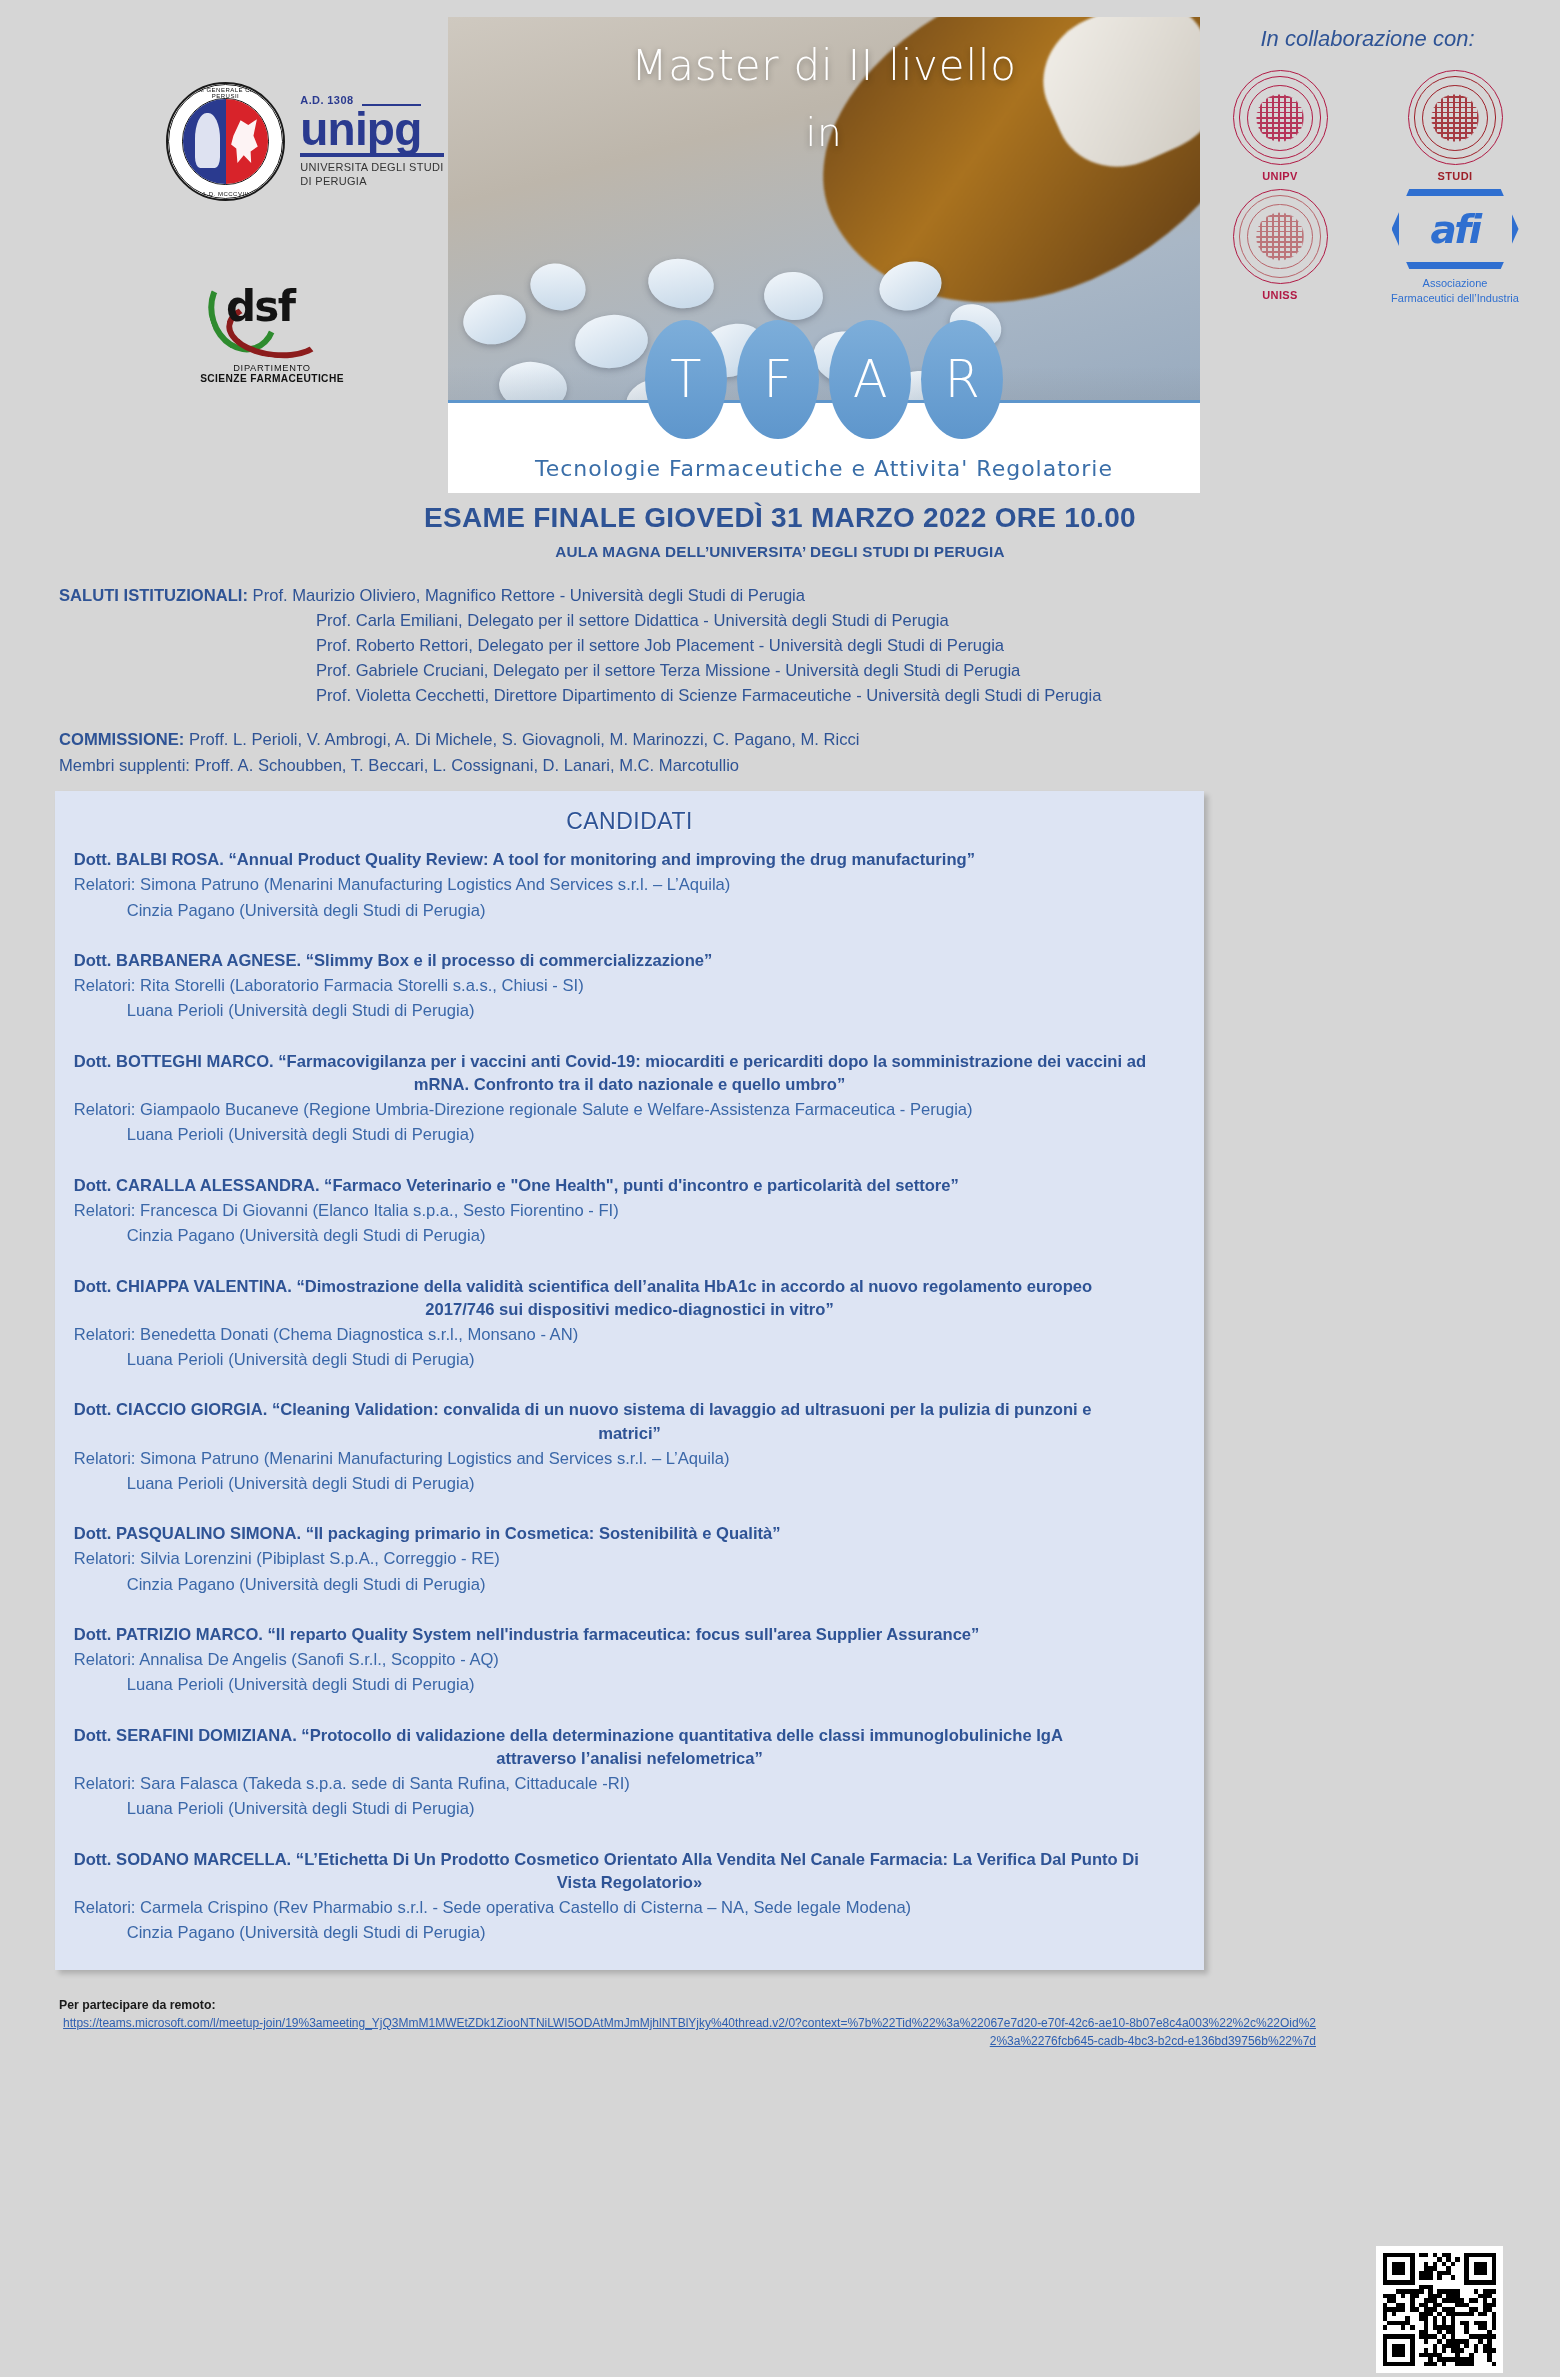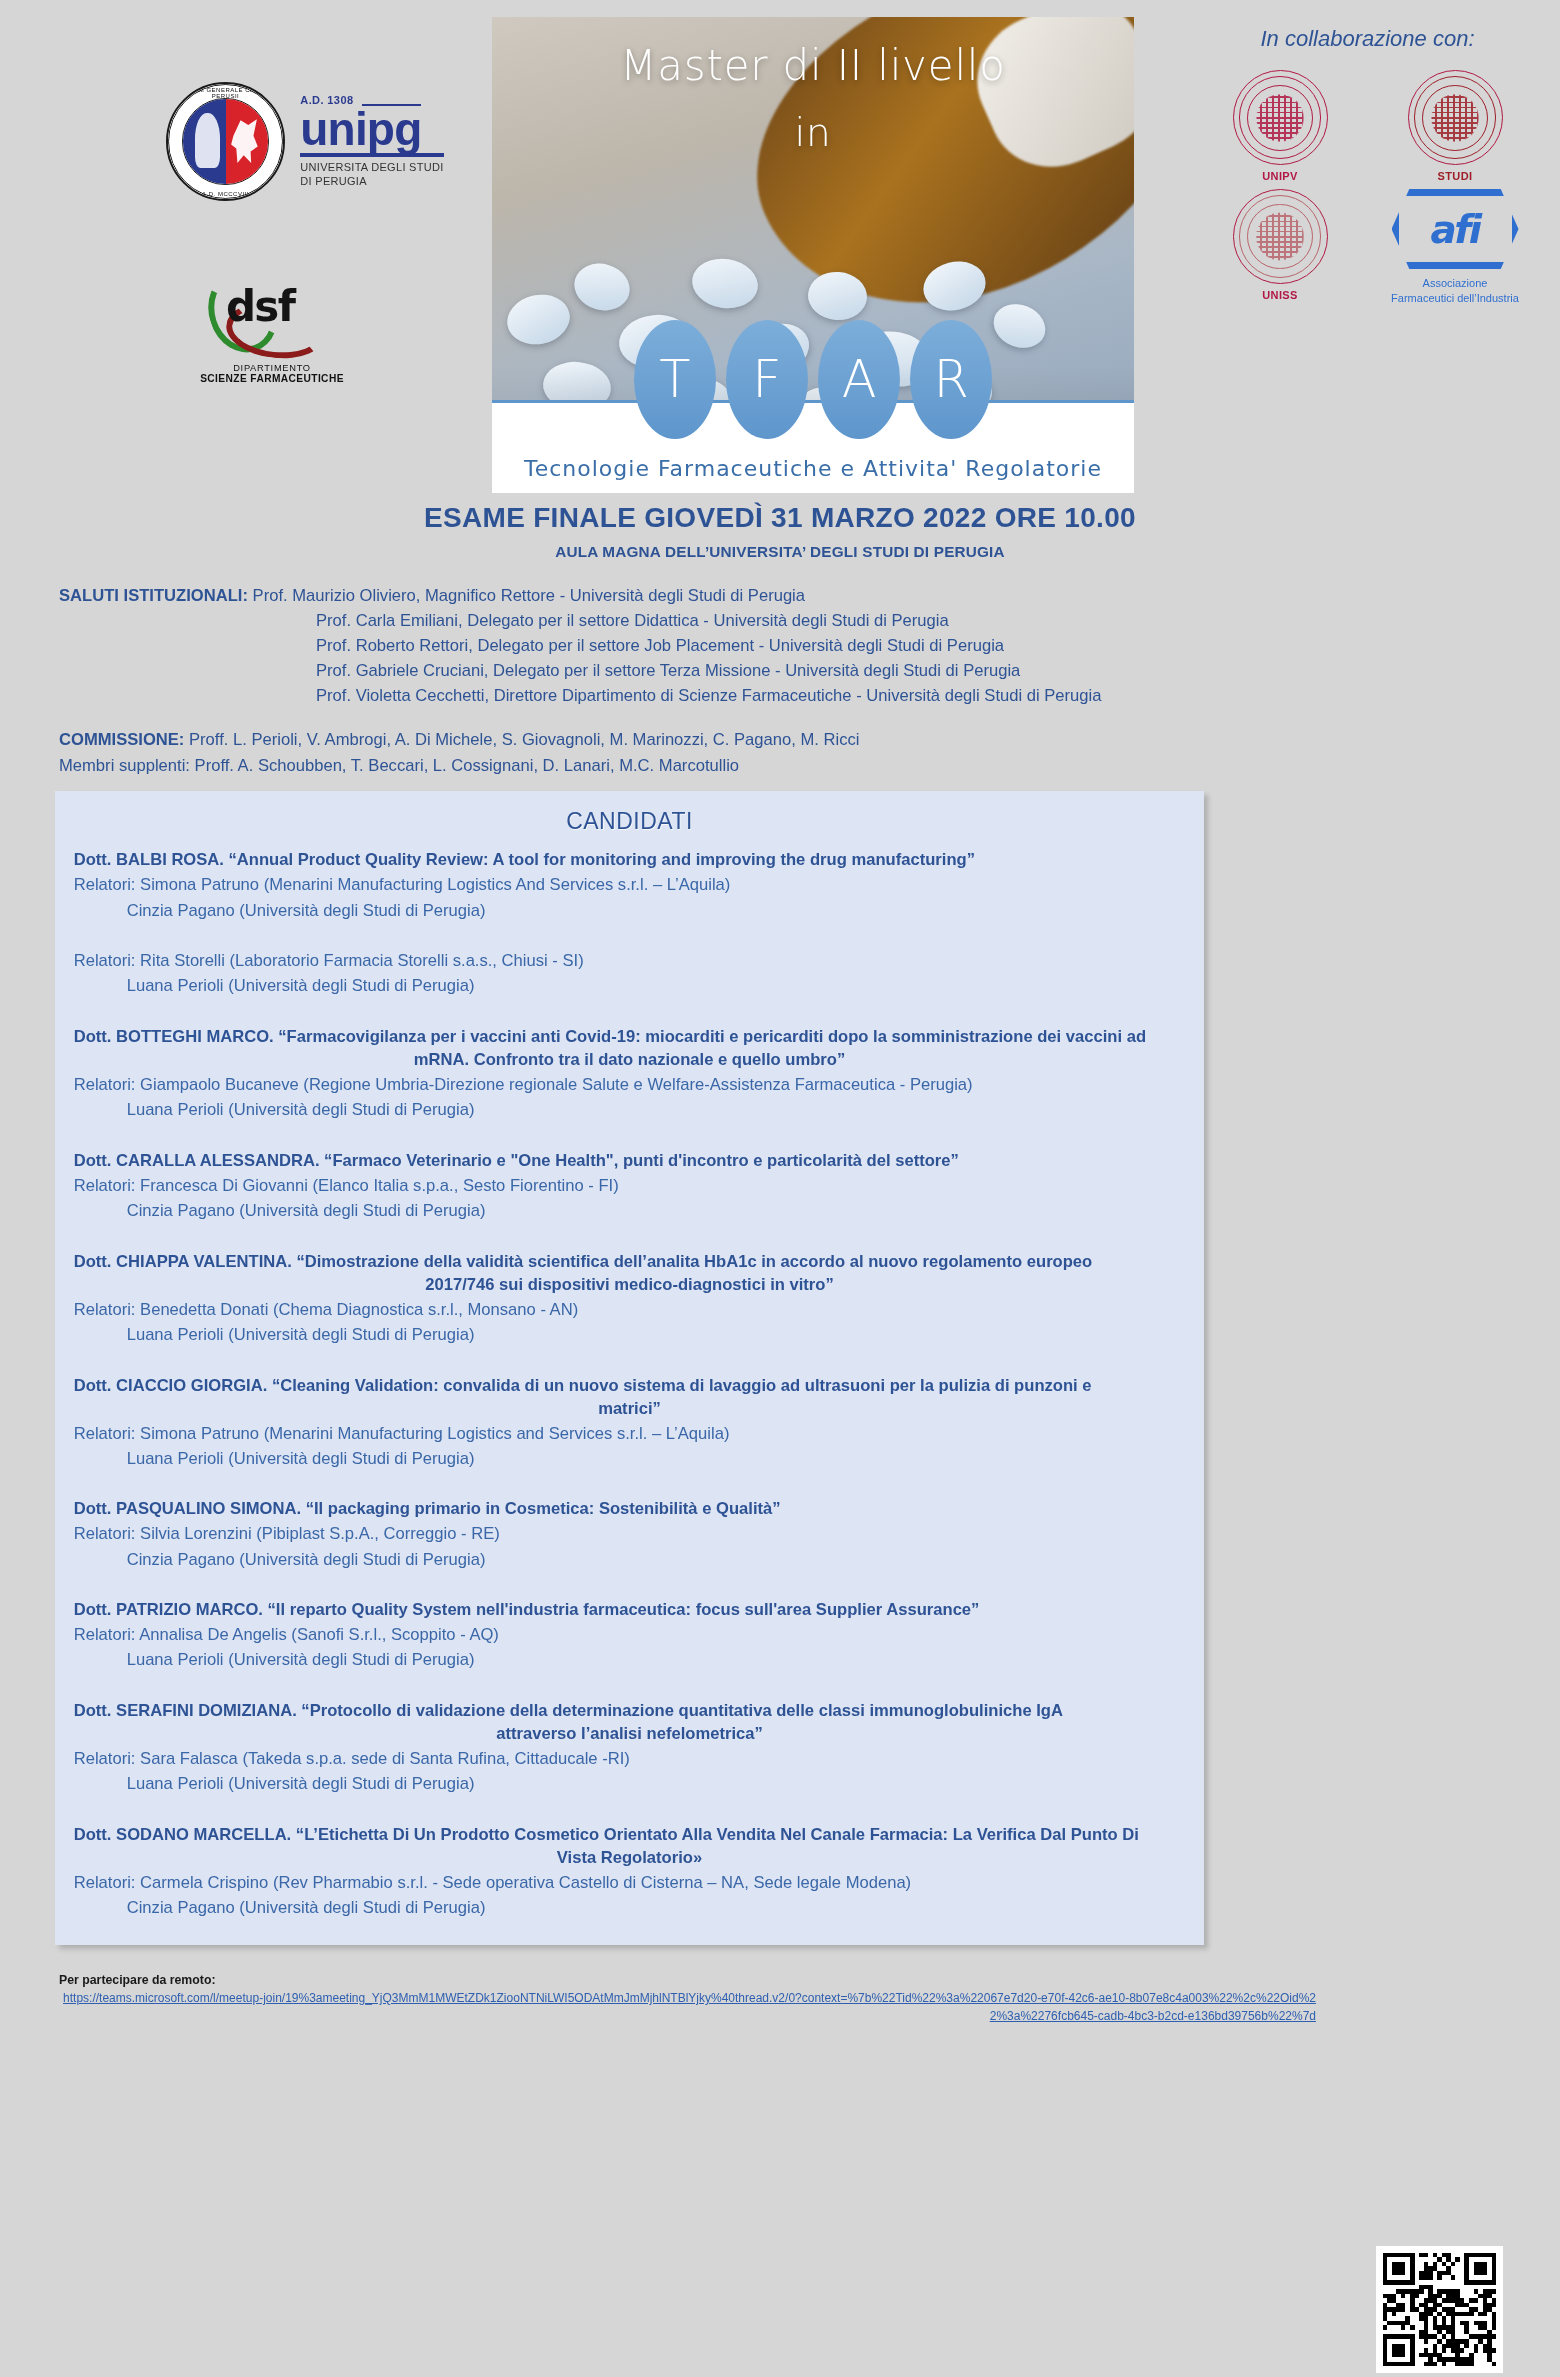--- a/index.html
+++ b/index.html
@@ -48,21 +48,21 @@
        border-radius:50%; transform:rotate(-18deg); }
   .dsf-arc-r { position:absolute; left:22px; top:34px; width:100px; height:56px;
        border:6px solid #8c1c1c; border-top-color:transparent; border-right-color:transparent;
        border-radius:50%; transform:rotate(6deg); }
   .dsf-text { position:absolute; left:22px; top:13.6px; font-size:42px; font-weight:bold;
        color:#141414; font-family:"DejaVu Sans", sans-serif; letter-spacing:-1.7px; }
   .dsf-cap1 { font-size:9.3px; color:#111; letter-spacing:0.7px; margin-top:1.7px; }
   .dsf-cap2 { font-size:10.2px; color:#111; font-weight:bold; letter-spacing:0.4px; }
 
   
-  .photo-card { position:absolute; left:492px; top:17px; width:642px; height:476px;
+  .photo-card { position:absolute; left:448px; top:17px; width:752px; height:476px;
       background:linear-gradient(165deg,#cfc9c0 0%,#bdb6ab 28%,#a9b7c6 62%,#8fa4bb 100%);
       overflow:hidden; }
   .pill-bottle { position:absolute; right:-59px; top:-34px; width:442px; height:306px;
       background:linear-gradient(150deg,#6b4419 0%,#a9721f 42%,#5d3a14 100%);
       border-radius:50% 46% 52% 48%/46% 52% 48% 54%; transform:rotate(-24deg); filter:blur(0.8px); }
   .bottle-cap { position:absolute; right:-17px; top:-10.2px; width:170px; height:153px;
       background:linear-gradient(140deg,#f3f0ea,#cdc8bf); border-radius:40%; transform:rotate(-24deg); filter:blur(0.8px); }
   .tablets { position:absolute; left:0; right:0; bottom:0; height:280px; }
   .tablets i { position:absolute; display:block; border-radius:50%;
       background:linear-gradient(160deg,#f3f7fb,#c3d6e7); box-shadow:0 2.5px 6px rgba(60,70,85,.35); }
@@ -284,20 +284,21 @@
 <div class="panel">
   <div class="panel-title">CANDIDATI</div>
 
   <div class="cand">
     <div class="cand-title">Dott. BALBI ROSA. “Annual Product Quality Review: A tool for monitoring and improving the drug manufacturing”</div>
     <div class="cand-rel">Relatori: Simona Patruno (Menarini Manufacturing Logistics And Services s.r.l. – L’Aquila)</div>
     <div class="cand-rel cand-rel2">Cinzia Pagano (Università degli Studi di Perugia)</div>
   </div>
 
   <div class="cand">
+    <div class="cand-title">Dott. BARBANERA AGNESE. “Slimmy Box e il processo di commercializzazione”</div>
     <div class="cand-rel">Relatori: Rita Storelli (Laboratorio Farmacia Storelli s.a.s., Chiusi - SI)</div>
     <div class="cand-rel cand-rel2"> Luana Perioli (Università degli Studi di Perugia)</div>
   </div>
 
   <div class="cand">
     <div class="cand-title">Dott. BOTTEGHI MARCO. “Farmacovigilanza per i vaccini anti Covid-19: miocarditi e pericarditi dopo la somministrazione dei vaccini ad</div>
     <div class="cand-title-2">mRNA. Confronto tra il dato nazionale e quello umbro”</div>
     <div class="cand-rel">Relatori: Giampaolo Bucaneve (Regione Umbria-Direzione regionale Salute e Welfare-Assistenza Farmaceutica - Perugia)</div>
     <div class="cand-rel cand-rel2">Luana Perioli  (Università degli Studi di Perugia)</div>
   </div>

